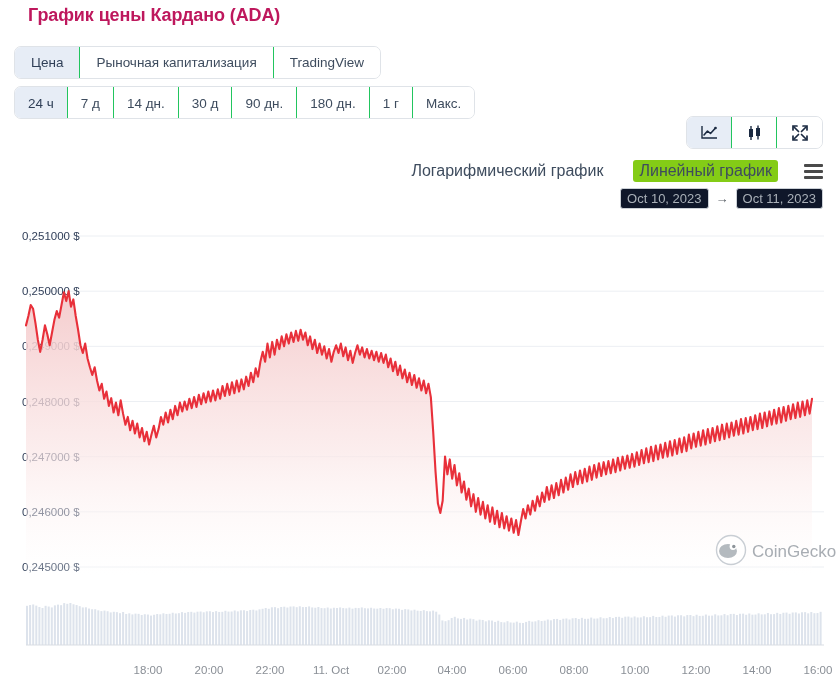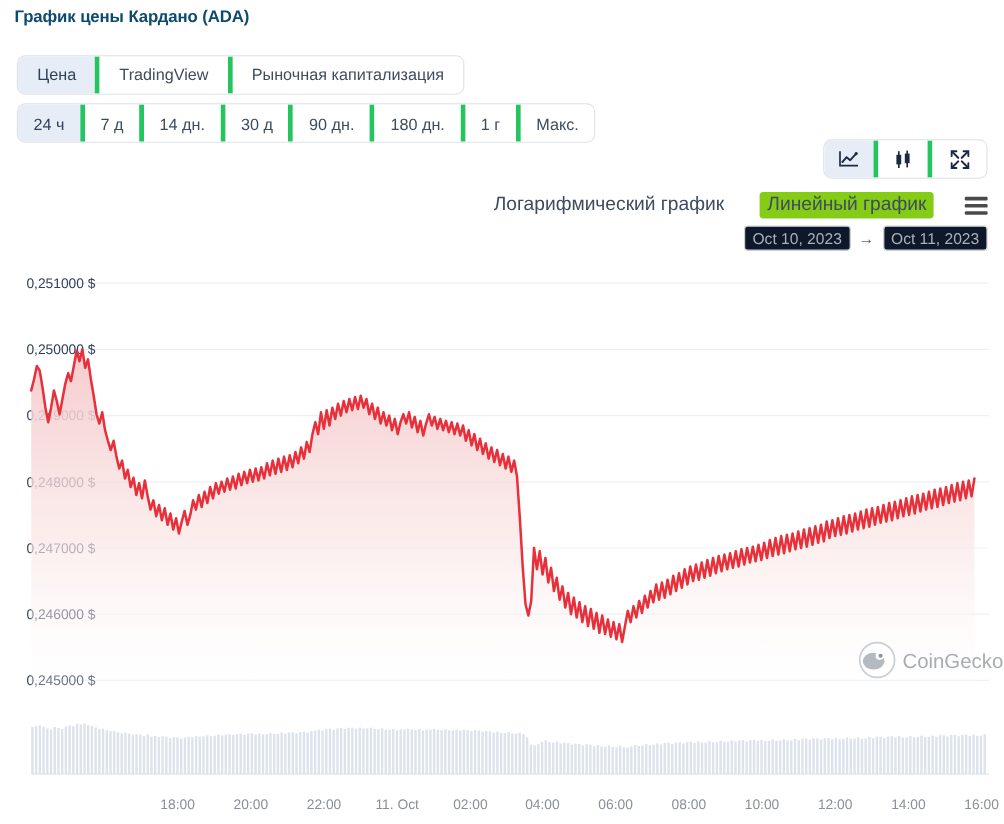--- a/index.html
+++ b/index.html
@@ -12,44 +12,44 @@
     height: 687px;
     font-family: "Liberation Sans", sans-serif;
     color: #212529;
     overflow: hidden;
     position: relative;
   }
 
   
   .page-title {
     position: absolute;
-    left: 12px;
+    left: 28px;
     top: 5px;
-    font-size: 14px;
+    font-size: 18px;
     font-weight: bold;
-    color: #0c4a6e;
+    color: #be185d;
     letter-spacing: -0.1px;
     white-space: nowrap;
   }
 
   
   .pill-group {
     position: absolute;
     display: flex;
     border: 1px solid #dfe3e8;
     border-radius: 7px;
     background: #ffffff;
     overflow: hidden;
     box-sizing: border-box;
   }
   .pill {
     font-size: 13.5px;
     color: #3e4c5e;
     background: #ffffff;
-    border-right: 4px solid #22c55e;
+    border-right: 1px solid #22c55e;
     display: flex;
     align-items: center;
     justify-content: center;
     white-space: nowrap;
     box-sizing: border-box;
     cursor: pointer;
   }
   .pill:last-child { border-right: none; }
   .pill.active {
     background: #e7edf6;
@@ -144,24 +144,24 @@
 </head>
 <body>
 
 <div class="page-title">График цены Кардано (ADA)</div>
 
 <div class="pill-group" id="view-tabs">
     <div class="pill active">
       <span>Цена</span>
     </div>
     <div class="pill">
+      <span>Рыночная капитализация</span>
+    </div>
+    <div class="pill">
       <span>TradingView</span>
-    </div>
-    <div class="pill">
-      <span>Рыночная капитализация</span>
     </div>
   </div>
 
 <div class="pill-group" id="range-tabs">
     <div class="pill active">
       <span>24 ч</span>
     </div>
     <div class="pill">
       <span>7 д</span>
     </div>

